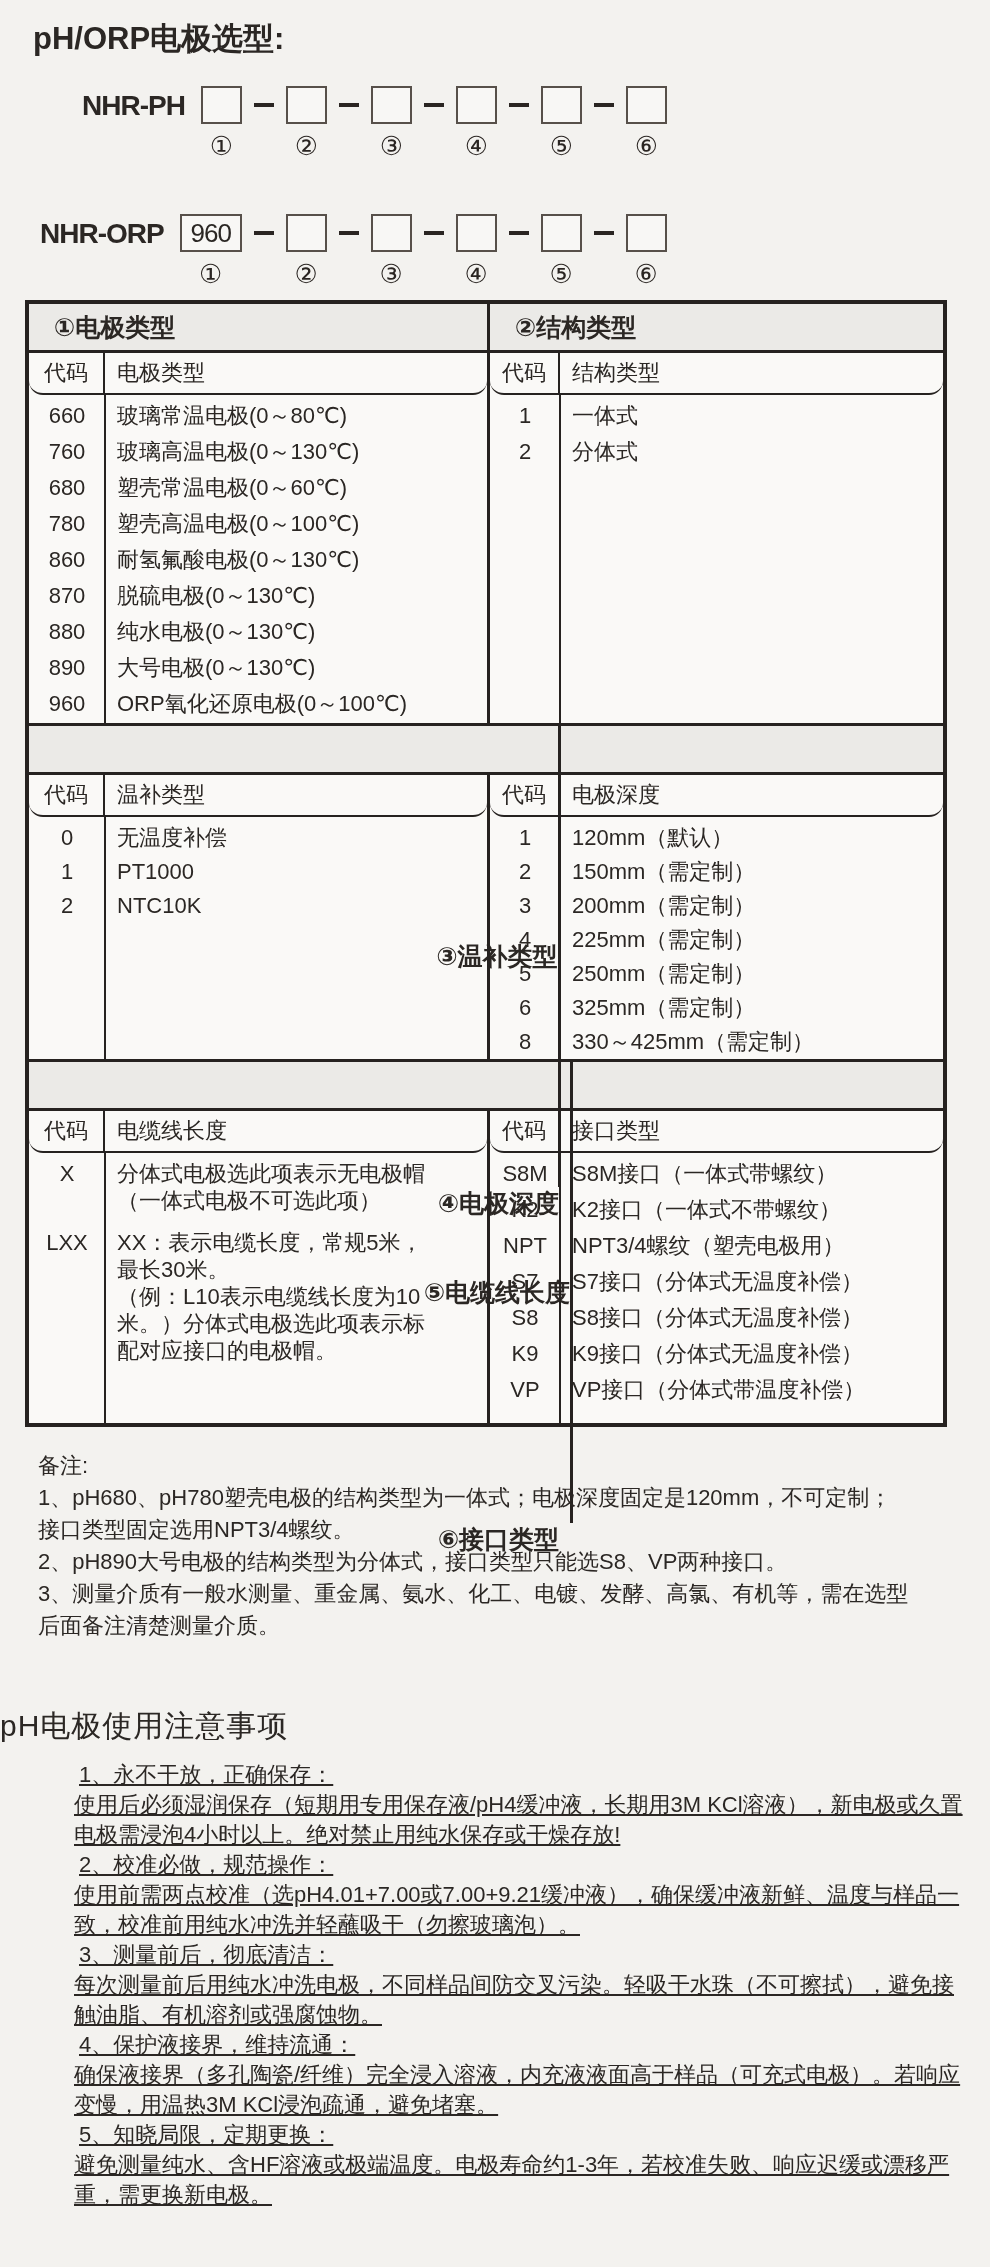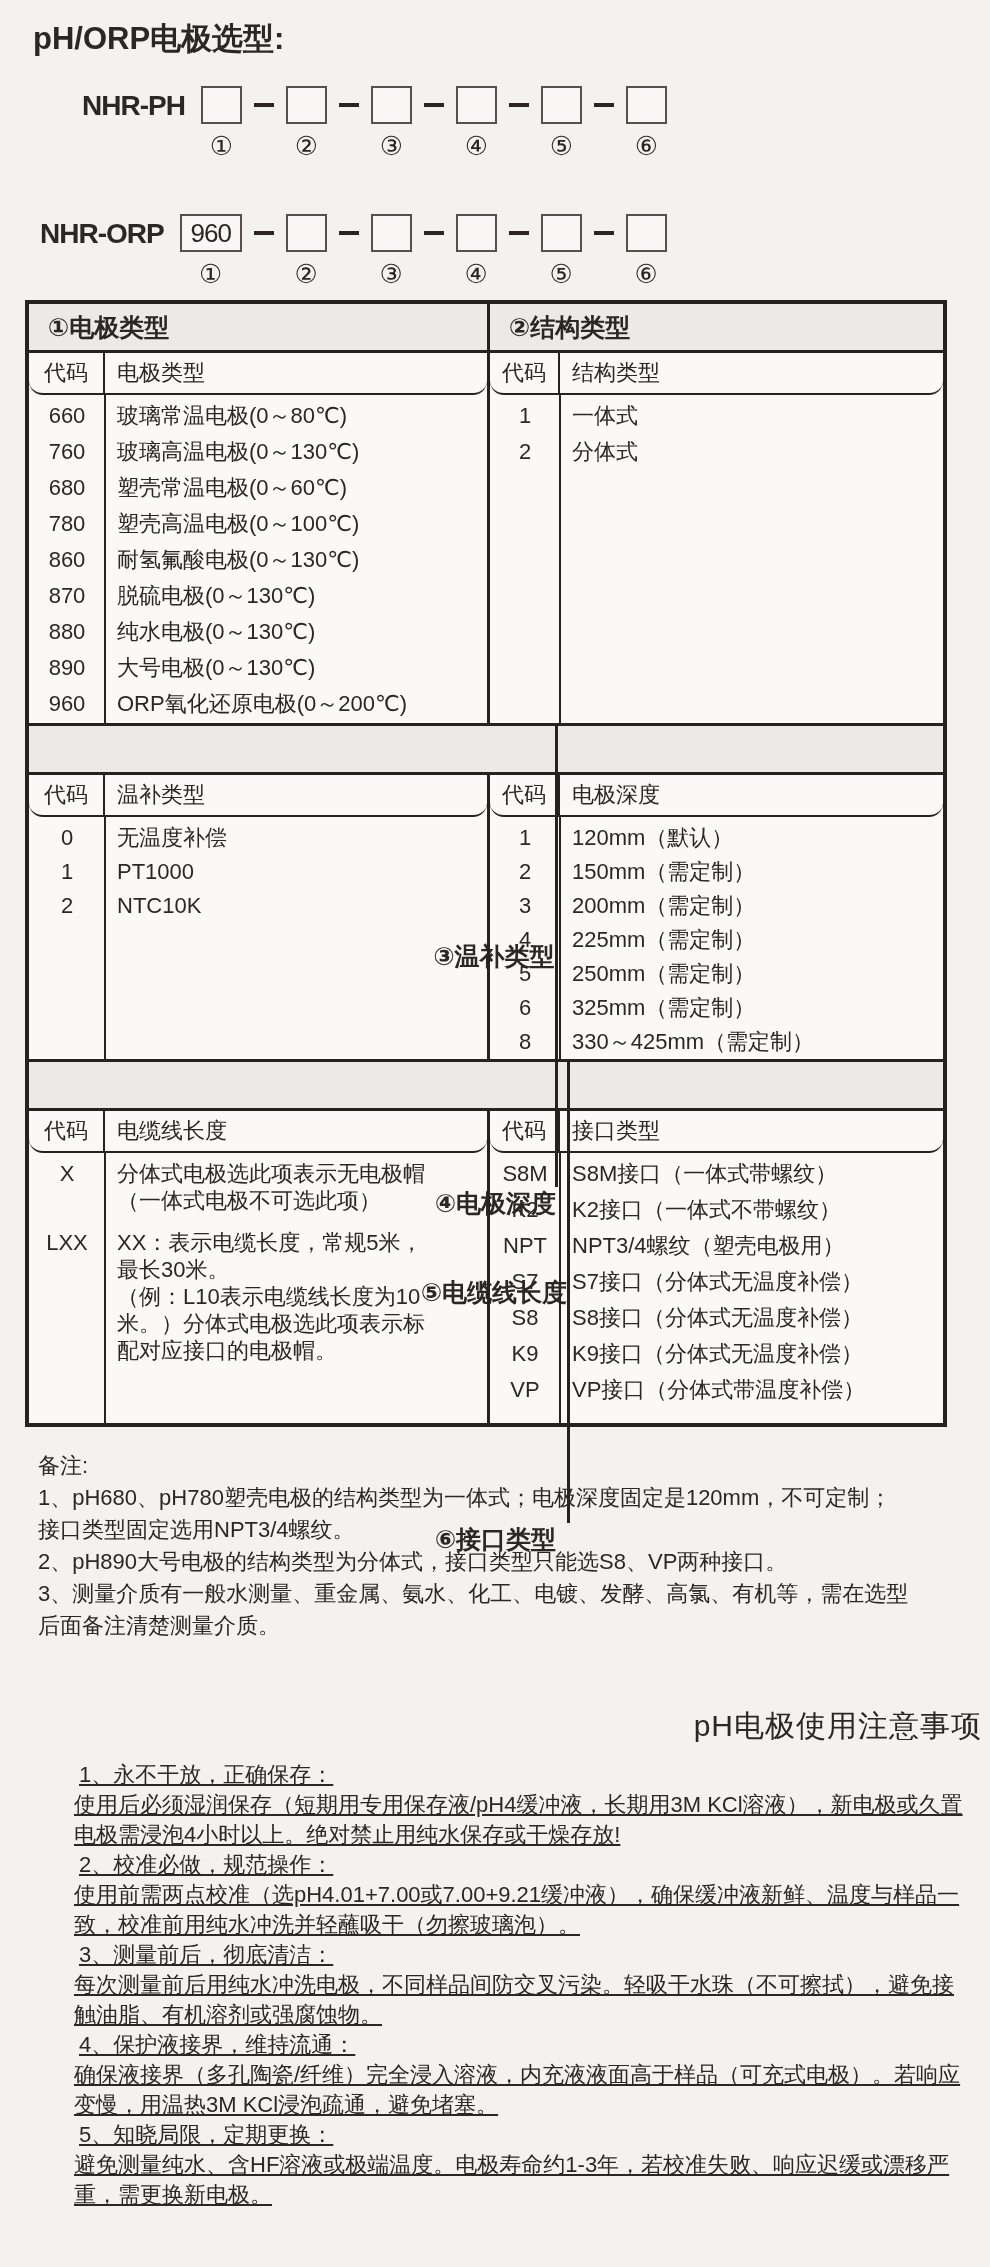--- a/index.html
+++ b/index.html
@@ -49,21 +49,21 @@
     border:4px solid #262220;background:#faf9f7;
     box-sizing:border-box;
   }
   .tgroup{width:100%;}
   .tgroup + .tgroup .sec-hdr{border-top:3px solid #262220;flex-direction:column;}
   .sec-hdr{
     display:flex;height:46px;background:#ebeae7;
     border-bottom:3px solid #262220;
     font-size:25px;font-weight:bold;align-items:center;
   }
-  .sec-cell{box-sizing:border-box;padding-left:19px;}
+  .sec-cell{box-sizing:border-box;padding-left:25px;}
   .sec-cell.l{flex:0 0 461px;border-right:3px solid #262220;height:100%;display:flex;align-items:center;}
   .sec-cell.r{flex:1;height:100%;display:flex;align-items:center;}
   .body-row{display:flex;}
   .sub{display:flex;flex-direction:column;box-sizing:border-box;}
   .sub.left{flex:0 0 461px;border-right:3px solid #262220;}
   .sub.right{flex:1;}
   .col-hdr{
     display:flex;height:40px;border-bottom:2px solid #262220;
     font-size:22px;align-items:center;border-radius:14px;
   }
@@ -93,21 +93,21 @@
   .name{flex:1;padding:4px 4px 0 12px;white-space:pre-line;}
 
   
   .notes{
     position:absolute;left:38px;top:1450px;
     font-size:22px;font-weight:normal;line-height:32px;white-space:nowrap;
   }
 
   
   .care-title{
-    position:absolute;left:0;right:8px;top:1706px;text-align:right;
+    position:absolute;left:0;right:15px;top:1706px;text-align:left;
     font-size:30px;font-weight:500;letter-spacing:1px;
   }
   .care{
     position:absolute;left:74px;top:1760px;
     font-size:22px;line-height:30px;white-space:nowrap;text-decoration:underline;
   }
   .care-line.head{padding-left:5px;}
 </style>
 </head>
 <body>
@@ -224,21 +224,21 @@
             <div class="row">
                 <div class="code">880</div>
                 <div class="name">纯水电极(0～130℃)</div>
               </div>
             <div class="row">
                 <div class="code">890</div>
                 <div class="name">大号电极(0～130℃)</div>
               </div>
             <div class="row">
                 <div class="code">960</div>
-                <div class="name">ORP氧化还原电极(0～200℃)</div>
+                <div class="name">ORP氧化还原电极(0～100℃)</div>
               </div>
           </div>
         </div>
         <div class="sub right">
           <div class="col-hdr">
             <div class="code-h">代码</div>
             <div class="name-h">结构类型</div>
           </div>
           <div class="data">
             <div class="vline"></div>

